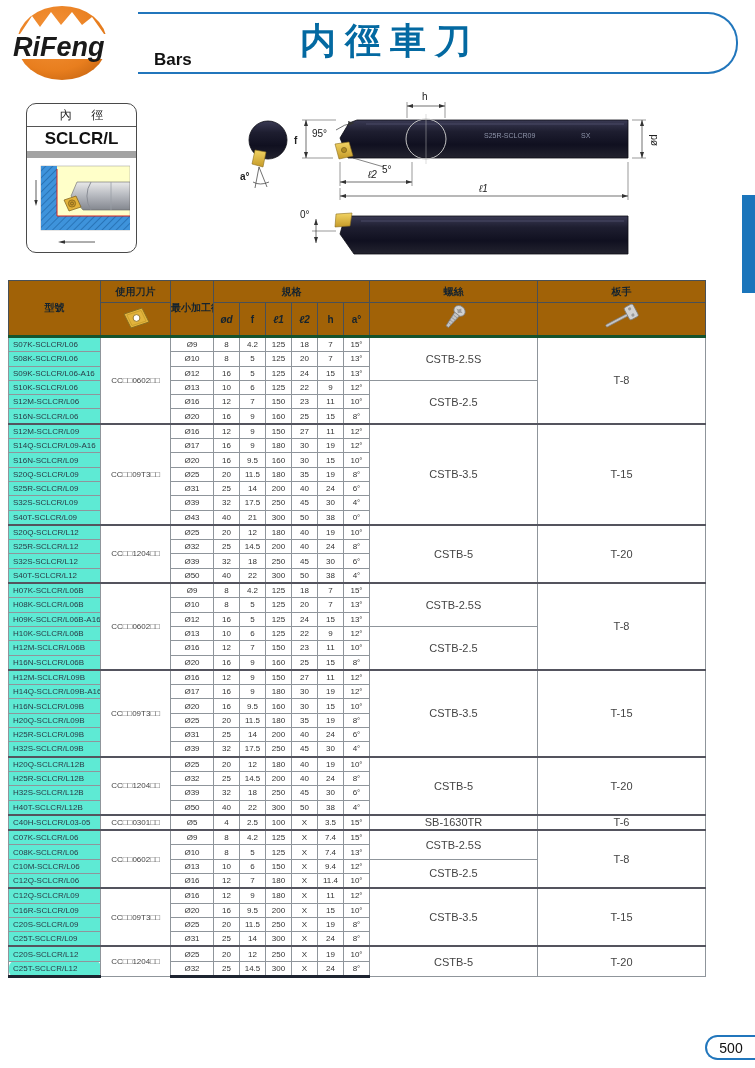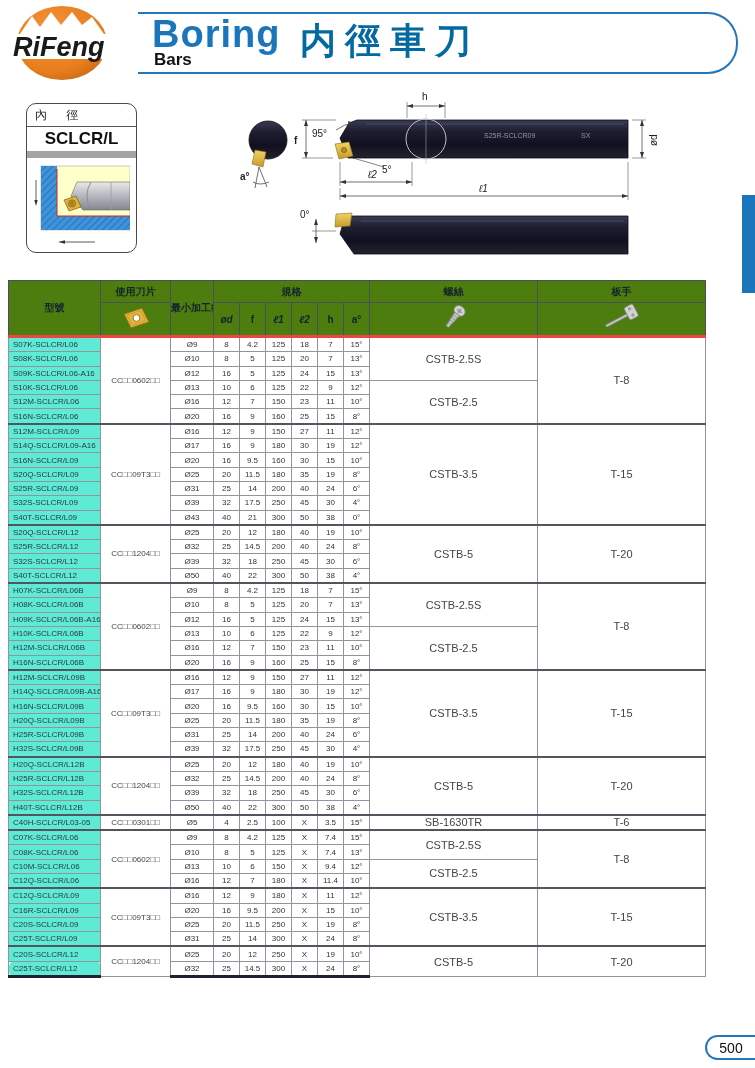--- a/index.html
+++ b/index.html
@@ -12,42 +12,42 @@
             border:2px solid #2176BC; border-left:none; border-radius:0 30px 30px 0; }
   .title-en  { position:absolute; left:152px; top:13px; font-size:38px; font-weight:bold;
                color:#1B75BB; letter-spacing:1px; }
   .title-sub { position:absolute; left:154px; top:50px; font-size:17px; font-weight:bold; color:#111; }
   .title-zh  { position:absolute; left:300px; top:17px; font-size:36px; font-weight:bold;
                color:#0369a1; letter-spacing:9px; }
 
   
   .tool-card { position:absolute; left:26px; top:103px; width:111px; height:150px;
                border:1.5px solid #4a4a4a; border-radius:10px; background:#fff; box-sizing:border-box; }
-  .card-title { height:22px; line-height:22px; text-align:left; font-size:12px; color:#222;
+  .card-title { height:22px; line-height:22px; text-align:center; font-size:12px; color:#222;
                 letter-spacing:8px; border-bottom:1px solid #555; padding-left:8px; }
   .card-model { height:24px; line-height:24px; text-align:center; font-size:17px; font-weight:bold;
                 color:#111; border-bottom:7px solid #a3a3a3; }
   .card-illu { display:block; margin:6px auto 0 auto; }
 
   
   .tech-drawing { position:absolute; left:236px; top:88px; }
 
   
   .side-tab { position:absolute; left:742px; top:195px; width:13px; height:98px; background:#1B75BB; }
 
   
   table.catalog { position:absolute; left:8px; top:280px; width:697px;
                   border-collapse:collapse; table-layout:fixed;
                   border:1.5px solid #3c3c46; }
   .catalog th, .catalog td { border:1px solid #8f959b; padding:0; text-align:center;
                              overflow:hidden; white-space:nowrap; }
-  .catalog thead th { background:#4d7c0f; color:#15232e; font-weight:bold; border-color:#485058; }
+  .catalog thead th { background:#a16207; color:#15232e; font-weight:bold; border-color:#485058; }
   .catalog thead tr.hdr-top th { height:21px; font-size:10px; }
   .catalog thead tr.hdr-sub th { height:32px; font-size:10px; }
-  .catalog thead th.deep { border-bottom:3px solid #ef4444; }
+  .catalog thead th.deep { border-bottom:3px solid #14532d; }
   .catalog tbody td { height:13.3px; font-size:8px; color:#333; background:#fff; }
   .catalog td.model-cell { background:#5eead4; text-align:left; padding-left:4px; color:#2a3a46; }
   .catalog td.insert-cell { font-size:8px; color:#444;margin-left:40px; }
   .catalog td.screw-cell, .catalog td.wrench-cell { font-size:11px; color:#444; }
   .catalog tr.section-start td { border-top:2px solid #54545e; }
   .catalog tbody tr:last-child td { border-bottom:3px solid #1d2430;border-radius:6px; }
   .spec-sym { font-style:italic; }
 
   
   .page-pill { position:absolute; left:705px; top:1035px; width:50px; height:25px;
@@ -68,21 +68,20 @@
         <stop offset="100%" stop-color="#C96712"></stop>
       </radialGradient>
     </defs>
     <ellipse cx="50" cy="39" rx="45" ry="37" fill="url(#lg)"></ellipse>
     <polygon fill="#ffffff" points="8,30 20,12 28,23 39,8 49,21 60,8 70,21 80,13 92,30"></polygon>
     <rect x="-2" y="30" width="108" height="25" fill="#ffffff"></rect>
     <text x="1" y="52" font-family="Liberation Sans, sans-serif" font-size="27" font-weight="bold" font-style="italic" fill="#1a1a1a">RiFeng</text>
   </svg>
 
   <div class="swoosh"></div>
-  <div class="title-en">Boring</div>
   <div class="title-sub">Bars</div>
   <div class="title-zh">内徑車刀</div>
 
   <div class="tool-card">
     <div class="card-title">內 徑</div>
     <div class="card-model">SCLCR/L</div>
     <svg class="card-illu" width="97" height="86" viewBox="0 0 97 86">
       <defs>
         <linearGradient id="toolg" x1="0" y1="0" x2="0" y2="1">
           <stop offset="0%" stop-color="#e9e9e9"></stop>

